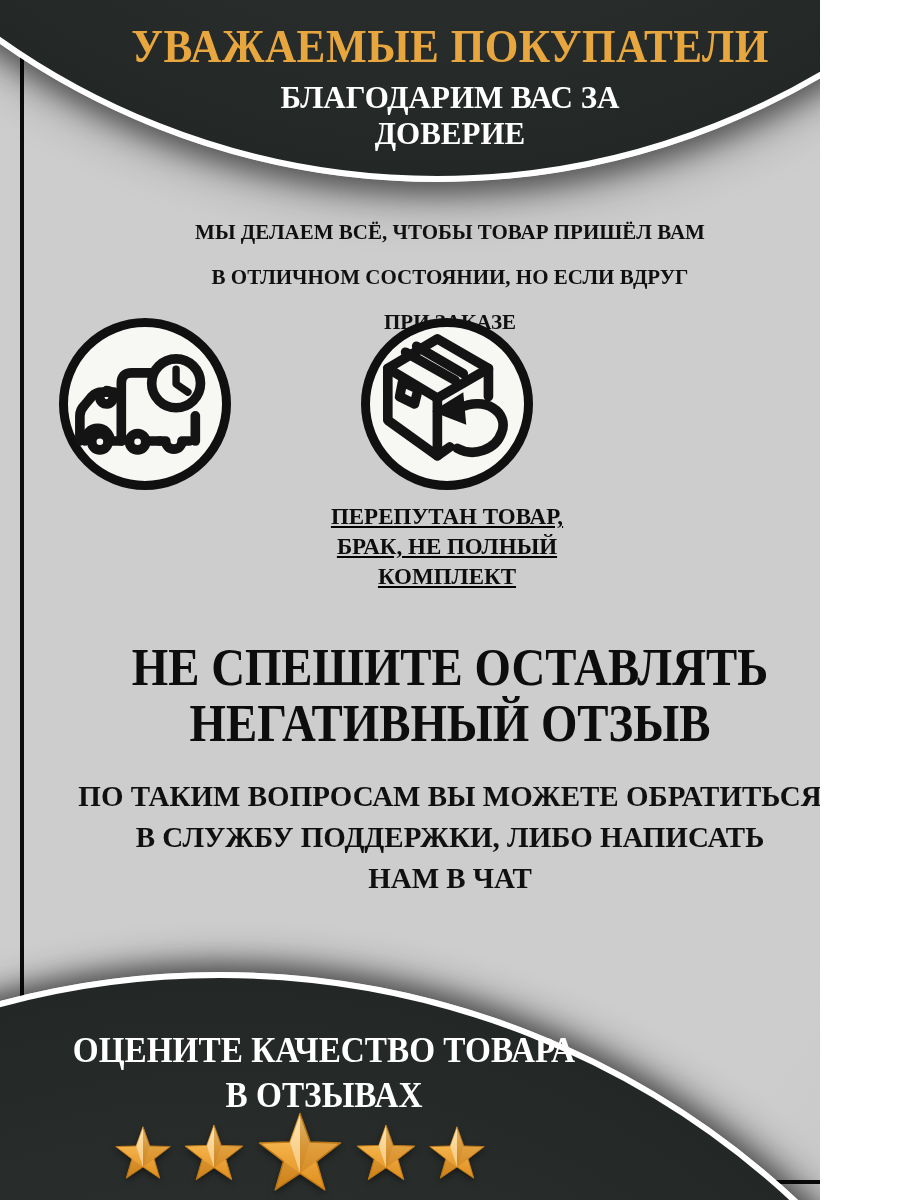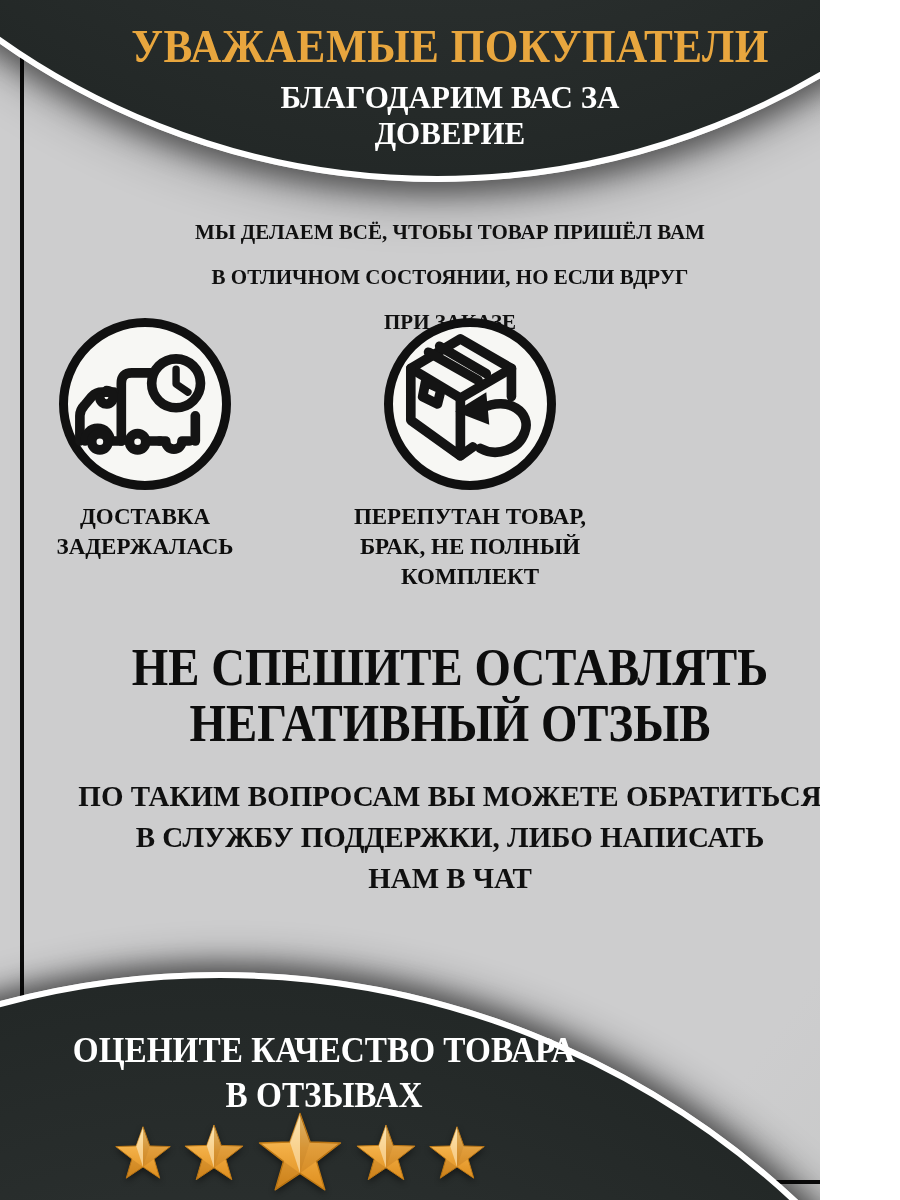--- a/index.html
+++ b/index.html
@@ -34,21 +34,21 @@
   .preline { white-space:pre-line; }
   .ctr { position:absolute; left:0; width:900px; text-align:center; font-weight:700; }
   .squeeze { transform:scaleX(.92); transform-origin:50% 50%; }
   .title    { top:20px;  font-size:47px; line-height:52px; color:#e8a63e; letter-spacing:.5px; }
   .subtitle { top:80px;  font-size:31px; line-height:36px; color:#ffffff; }
   .intro    { top:210px; font-size:21px; line-height:45px; color:#101010; }
   .warning  { top:640px; font-size:52px; line-height:56px; color:#0d0d0d; transform:scaleX(.9); transform-origin:50% 50%; }
   .support  { top:776px; font-size:29px; line-height:41px; color:#101010; }
   .issue { position:absolute; top:318px; text-align:center; font-weight:700; }
   .issue-1 { left:33px;  width:224px; }
-  .issue-2 { left:348px; width:244px; }
+  .issue-2 { left:325px; width:244px;text-decoration:underline; }
   .issue-3 { left:628px; width:234px; }
   .icon-circle {
     width:172px; height:172px; margin:0 auto; border-radius:50%;
     border:9px solid #101010; background:#f7f7f4; box-sizing:border-box;
     display:flex; align-items:center; justify-content:center;
   }
   .icon-circle svg { width:148px; height:148px; }
   .issue-label { margin-top:12px; font-size:23px; line-height:30px; color:#0d0d0d; }
   .footer-note {
     position:absolute; left:28px; width:592px; top:1028px; text-align:center;
@@ -116,22 +116,20 @@
           <path class="ink" d="M9.5,75 a8.5,8.5 0 0 1 17,0"></path>
           <path class="ink" d="M52,75 h8"></path>
           <path class="ink" d="M60,75 h4 a5.5,5.5 0 0 0 11,0 h5"></path>
           <path class="ink" d="M84,75 V58"></path>
           <circle class="ink ink-fill-white" cx="19.5" cy="75.5" r="5.5"></circle>
           <circle class="ink ink-fill-white" cx="45" cy="75.5" r="5.5"></circle>
           <circle class="ink ink-fill-white" cx="71" cy="36" r="16.5"></circle>
           <path class="ink-thin" d="M71,26.5 V36.5 L79,42"></path>
         </svg>
       </div>
-      <div class="issue-label preline">ДОСТАВКА
-ЗАДЕРЖАЛАСЬ</div>
     </div>
 
     <div class="issue issue-2">
       <div class="icon-circle">
         <svg viewBox="0 0 100 100">
           <path class="ink" d="M43.5,6 L78,26 L43.5,46 L10,26 Z"></path>
           <path class="ink" d="M10,26 V61 L43.5,85 V46"></path>
           <path class="ink" d="M78,26 V45"></path>
           <path class="ink" d="M43.5,85 L52,79"></path>
           <path class="ink" d="M22,15 L55.5,34"></path>

